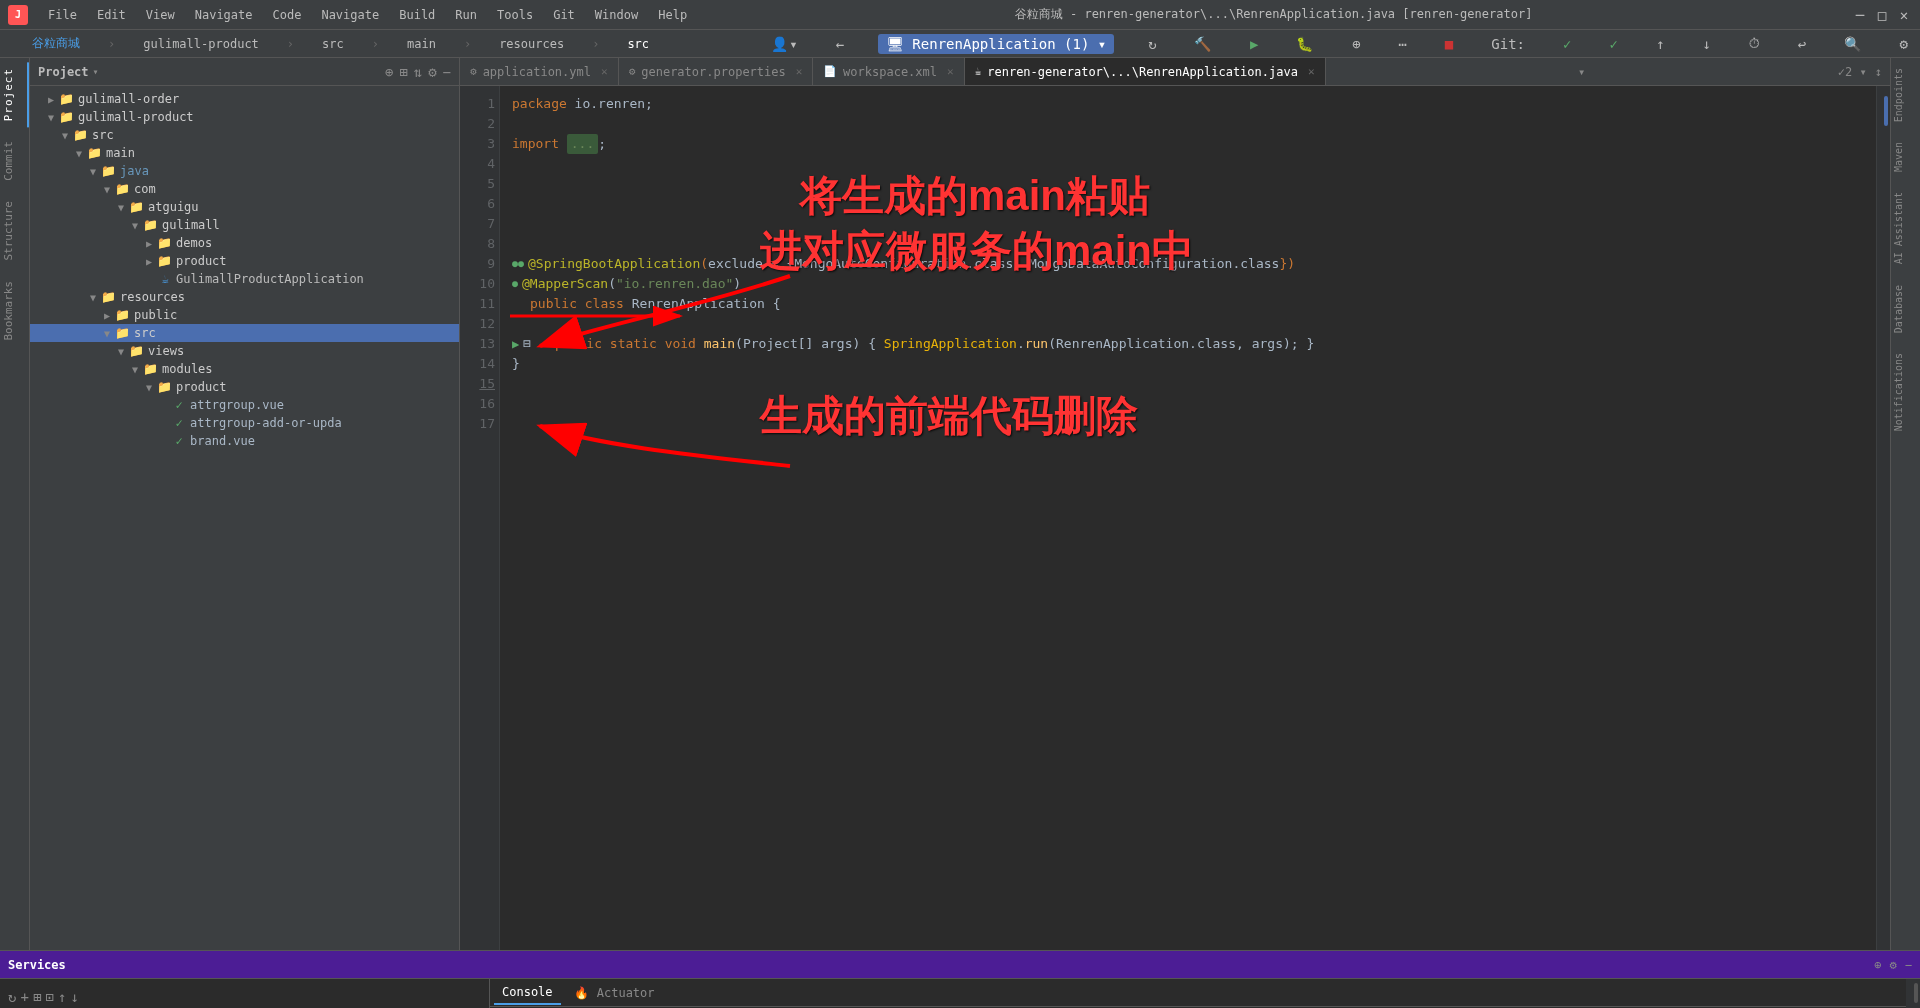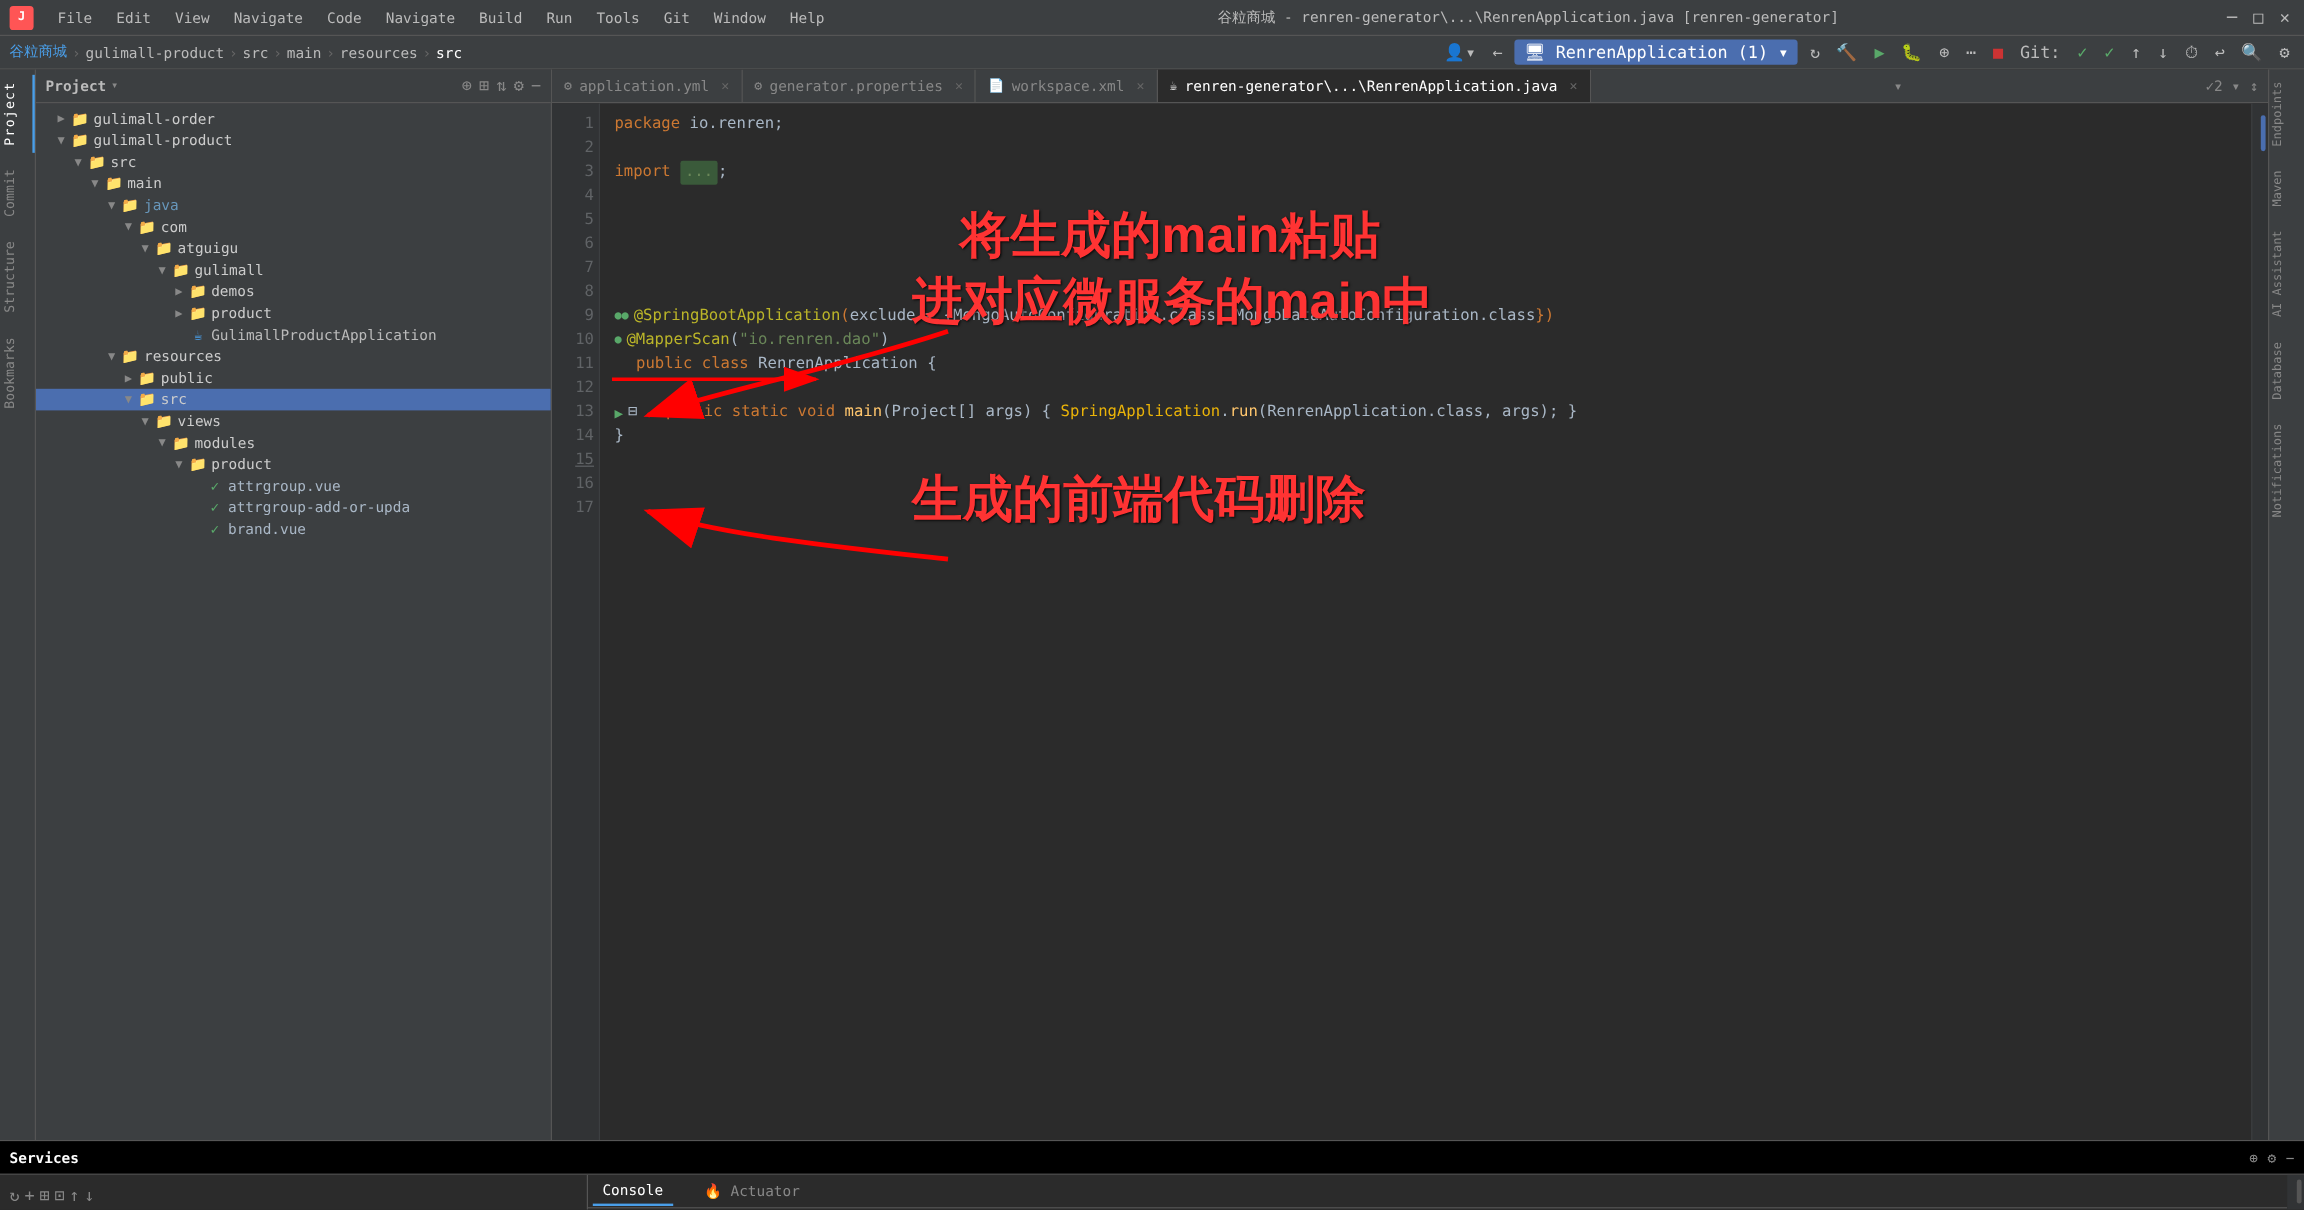--- a/index.html
+++ b/index.html
@@ -9,21 +9,21 @@
     #titlebar { height: 30px; background: #3c3f41; display: flex; align-items: center; padding: 0 8px; gap: 12px; border-bottom: 1px solid #555; }
     #titlebar .app-logo { width: 20px; height: 20px; background: #ff5555; border-radius: 3px; display: flex; align-items: center; justify-content: center; color: white; font-size: 10px; font-weight: bold; flex-shrink: 0; }
     #titlebar .menu-items { display: flex; gap: 4px; }
     #titlebar .menu-item { padding: 2px 8px; color: #bbbbbb; cursor: pointer; font-size: 12px; }
     #titlebar .title-text { flex: 1; text-align: center; color: #bbbbbb; font-size: 12px; }
     #titlebar .window-controls { display: flex; gap: 6px; }
     #titlebar .win-btn { width: 16px; height: 16px; display: flex; align-items: center; justify-content: center; color: #bbbbbb; cursor: pointer; font-size: 14px; }
 
     
     #breadcrumb { height: 28px; background: #3c3f41; display: flex; align-items: center; padding: 0 8px; gap: 4px; border-bottom: 1px solid #555; }
-    #breadcrumb span { color: #bbbbbb; font-size: 12px; }
+    #breadcrumb span { color: #bbbbbb; font-size: 12px; margin-left: 24px; }
     #breadcrumb .sep { color: #666; }
     #breadcrumb .active { color: #ffffff; }
     #breadcrumb-toolbar { display: flex; align-items: center; gap: 6px; margin-left: auto; }
     #breadcrumb-toolbar .btn-icon { color: #bbbbbb; cursor: pointer; font-size: 14px; padding: 2px 4px; }
 
     
     #main-layout { display: flex; height: calc(1008px - 30px - 28px - 28px - 30px); }
 
     
     #sidebar-icons { width: 30px; background: #3c3f41; display: flex; flex-direction: column; align-items: center; padding-top: 4px; border-right: 1px solid #555; }
@@ -73,32 +73,32 @@
     
     #annotation-overlay { position: absolute; top: 0; left: 0; right: 0; bottom: 0; pointer-events: none; }
     .annotation-text-cn { position: absolute; color: #ff3333; font-size: 42px; font-weight: bold; text-shadow: 1px 1px 2px rgba(0,0,0,0.8); font-family: 'SimHei', 'Microsoft YaHei', sans-serif; pointer-events: none; }
 
     
     #right-sidebar { width: 30px; background: #3c3f41; border-left: 1px solid #555; display: flex; flex-direction: column; align-items: center; padding-top: 4px; }
     #right-sidebar .side-icon { color: #888; font-size: 10px; padding: 6px 2px; cursor: pointer; text-align: center; width: 100%; writing-mode: vertical-rl; transform: rotate(180deg); }
 
     
     #bottom-panel { height: 200px; background: #2b2b2b; border-top: 1px solid #555; display: flex; flex-direction: column; }
-    #bottom-panel-header { height: 28px; display: flex; align-items: center; padding: 0 8px; background: #000000; border-bottom: 1px solid #555; gap: 4px; }
+    #bottom-panel-header { height: 28px; display: flex; align-items: center; padding: 0 8px; background: #4c1d95; border-bottom: 1px solid #555; gap: 4px; }
     #bottom-panel-header .panel-title { font-size: 12px; color: #ffffff; font-weight: bold; }
     #bottom-panel-header .panel-icons { margin-left: auto; display: flex; gap: 8px; }
     #bottom-panel-header .panel-icons span { color: #888; cursor: pointer; }
 
     #services-layout { display: flex; flex: 1; overflow: hidden; }
     #services-tree { width: 490px; border-right: 1px solid #555; padding: 4px; overflow-y: auto; }
     .svc-toolbar { height: 28px; display: flex; align-items: center; padding: 0 4px; gap: 4px; border-bottom: 1px solid #555; }
     .svc-toolbar .tool-btn { color: #888; cursor: pointer; font-size: 14px; }
 
     #console-area { flex: 1; padding: 4px 8px; overflow-y: auto; }
-    #console-tabs { display: flex; align-items: center; gap: 18px; padding: 0 4px; border-bottom: 1px solid #555; height: 28px; }
+    #console-tabs { display: flex; align-items: center; gap: 6px; padding: 0 4px; border-bottom: 1px solid #555; height: 28px; }
     .console-tab { padding: 4px 8px; cursor: pointer; color: #888; font-size: 12px; }
     .console-tab.active { color: #ffffff; border-bottom: 2px solid #4a9ee8; }
 
     
     ::-webkit-scrollbar { width: 8px; height: 8px; }
     ::-webkit-scrollbar-track { background: #3c3f41; }
     ::-webkit-scrollbar-thumb { background: #555; border-radius: 4px; }
   </style>
 </head>
 <body>

